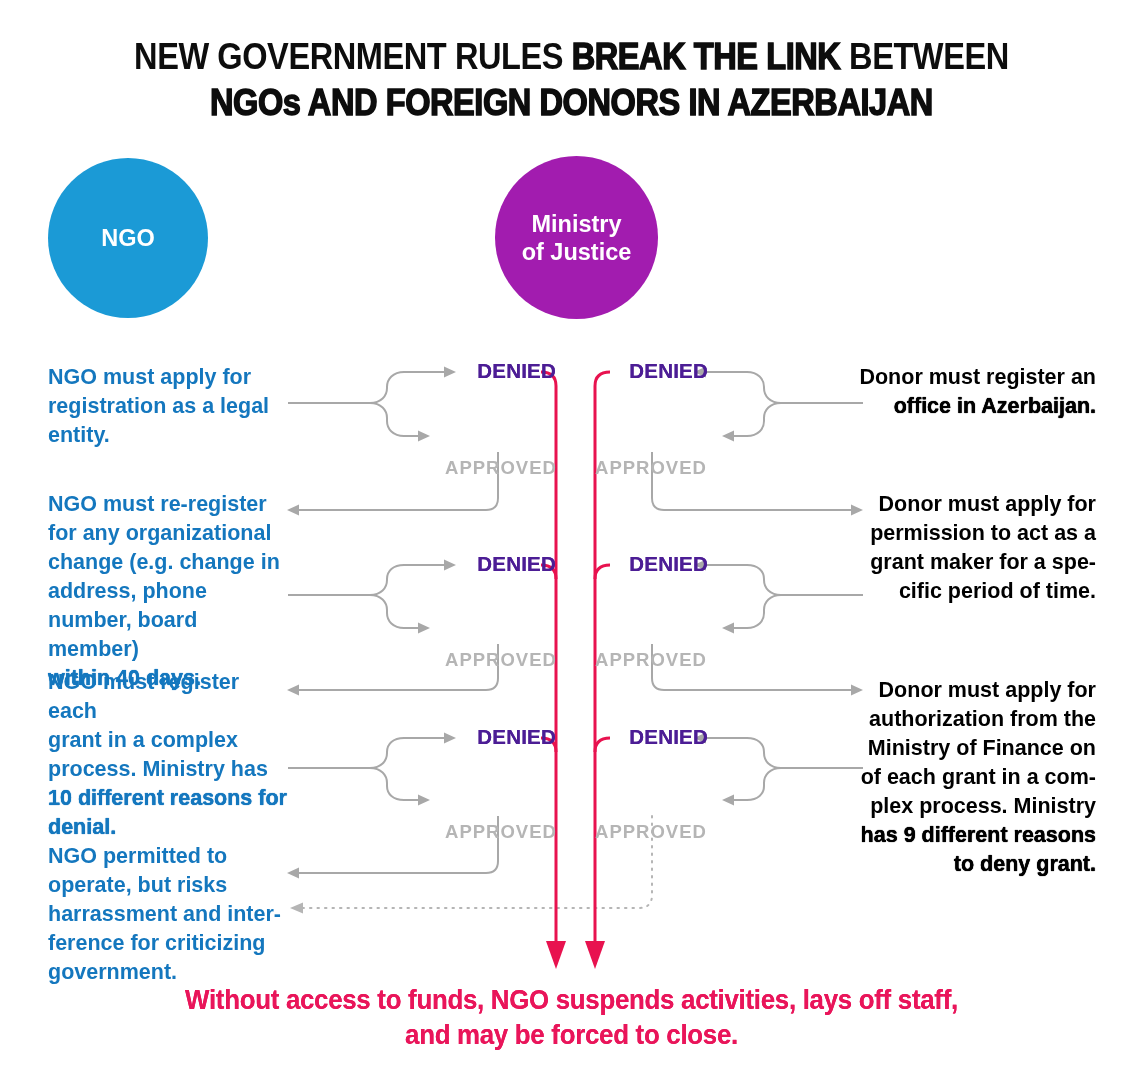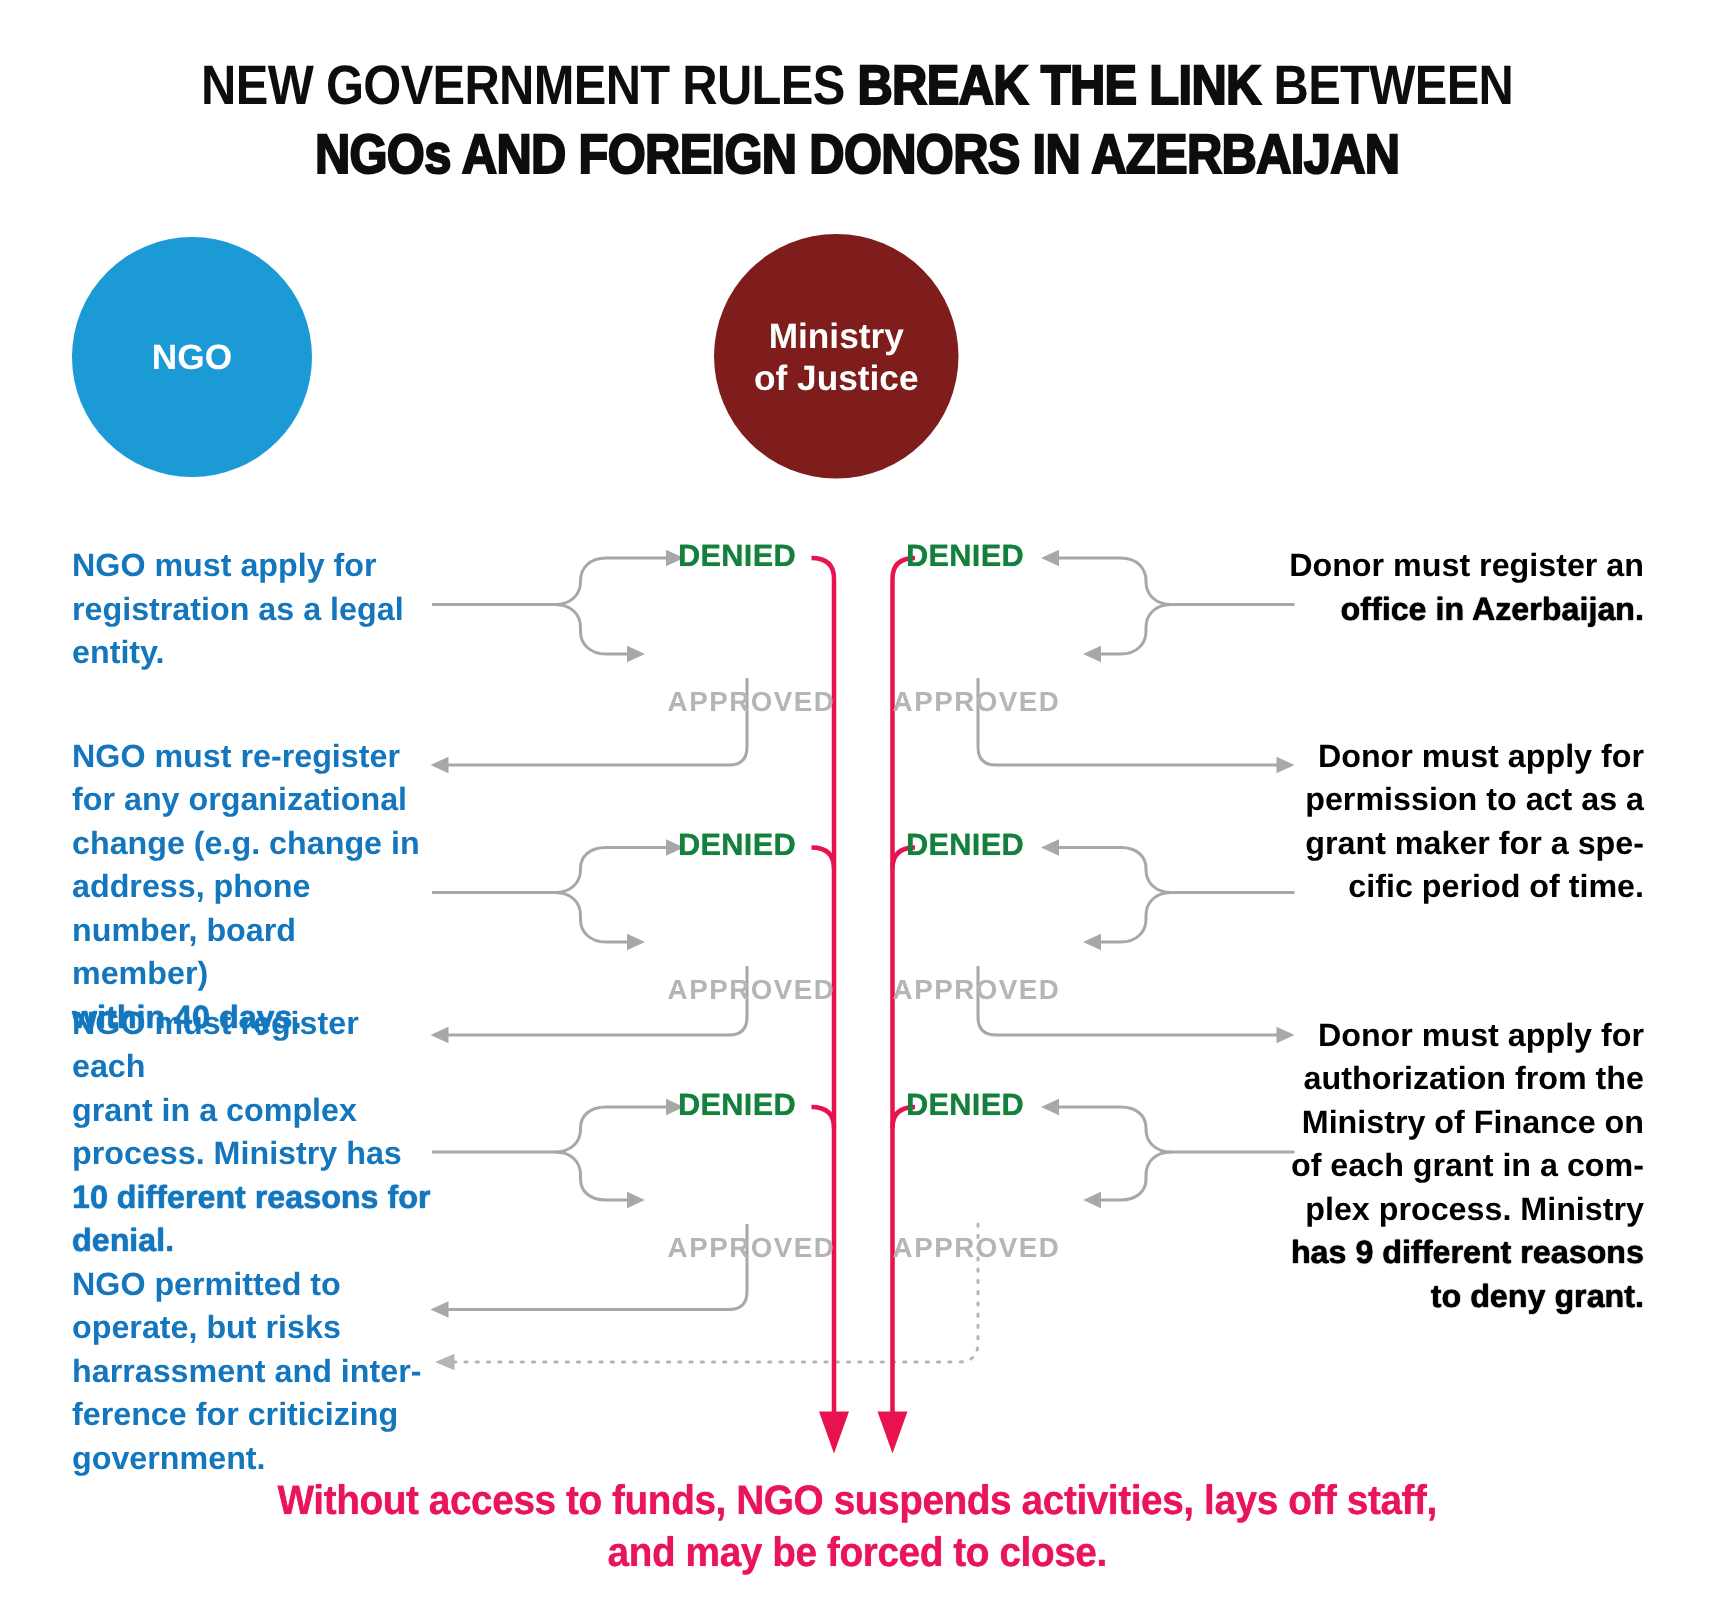--- a/index.html
+++ b/index.html
@@ -17,43 +17,43 @@
   #title1 { top:36px; }
   #title2 { top:82px; }
 
   
   .circle {
     position:absolute; border-radius:50%;
     display:flex; align-items:center; justify-content:center; text-align:center;
     color:#ffffff; font-weight:700; font-size:23.5px; line-height:28px; white-space:pre-line;
   }
   #circle-ngo     { left:48px;  top:158px; width:160px; height:160px; background:#1b9ad6; }
-  #circle-ministry{ left:476px; top:156px; width:163px; height:163px; background:#7f1d1d; }
+  #circle-ministry{ left:495px; top:156px; width:163px; height:163px; background:#a21caf; }
   #circle-donor   { left:936px; top:158px; width:158px; height:158px; background:#23a578; }
 
   
   .textblock {
     position:absolute; font-weight:700; font-size:21.5px; line-height:29px;
     white-space:pre-line;
   }
   .textblock .seg-b { text-shadow:0 0 0.7px currentColor, 0 0 0.7px currentColor; }
   .ngo-block   { left:48px;  width:242px; color:#1477be; text-align:left; }
   .donor-block { left:846px; width:250px; color:#000000; text-align:right; }
   #ngo-step-1 { top:363px; }
   #ngo-step-2 { top:490px; }
   #ngo-step-3 { top:668px; }
   #ngo-step-4 { top:842px; }
   #donor-step-1 { top:363px; }
   #donor-step-2 { top:490px; }
   #donor-step-3 { top:676px; }
 
   
   .denied {
-    position:absolute; width:104px; text-align:left;
-    color:#15803d; font-weight:700; font-size:20.5px; letter-spacing:0.2px;
+    position:absolute; width:104px; text-align:right;
+    color:#4c1d95; font-weight:700; font-size:20.5px; letter-spacing:0.2px;
     text-shadow:0 0 0.5px currentColor;
   }
   .approved {
     position:absolute; width:116px; text-align:center;
     color:#b5b5b5; font-weight:700; font-size:18.5px; letter-spacing:1px;margin-top:32px;
   }
   .dl { left:452px; } .dr { left:604px; }
   .al { left:443px; } .ar { left:593px; }
   .row1.denied { top:359px; } .row1.approved { top:425px; }
   .row2.denied { top:552px; } .row2.approved { top:617px; }

